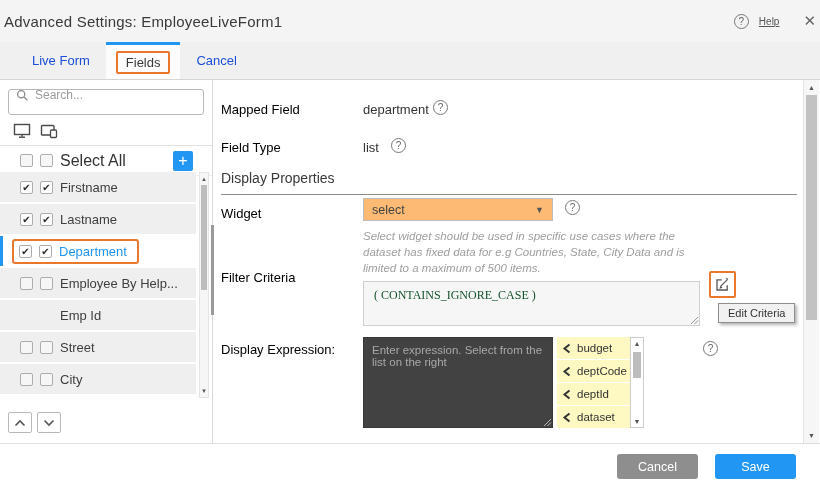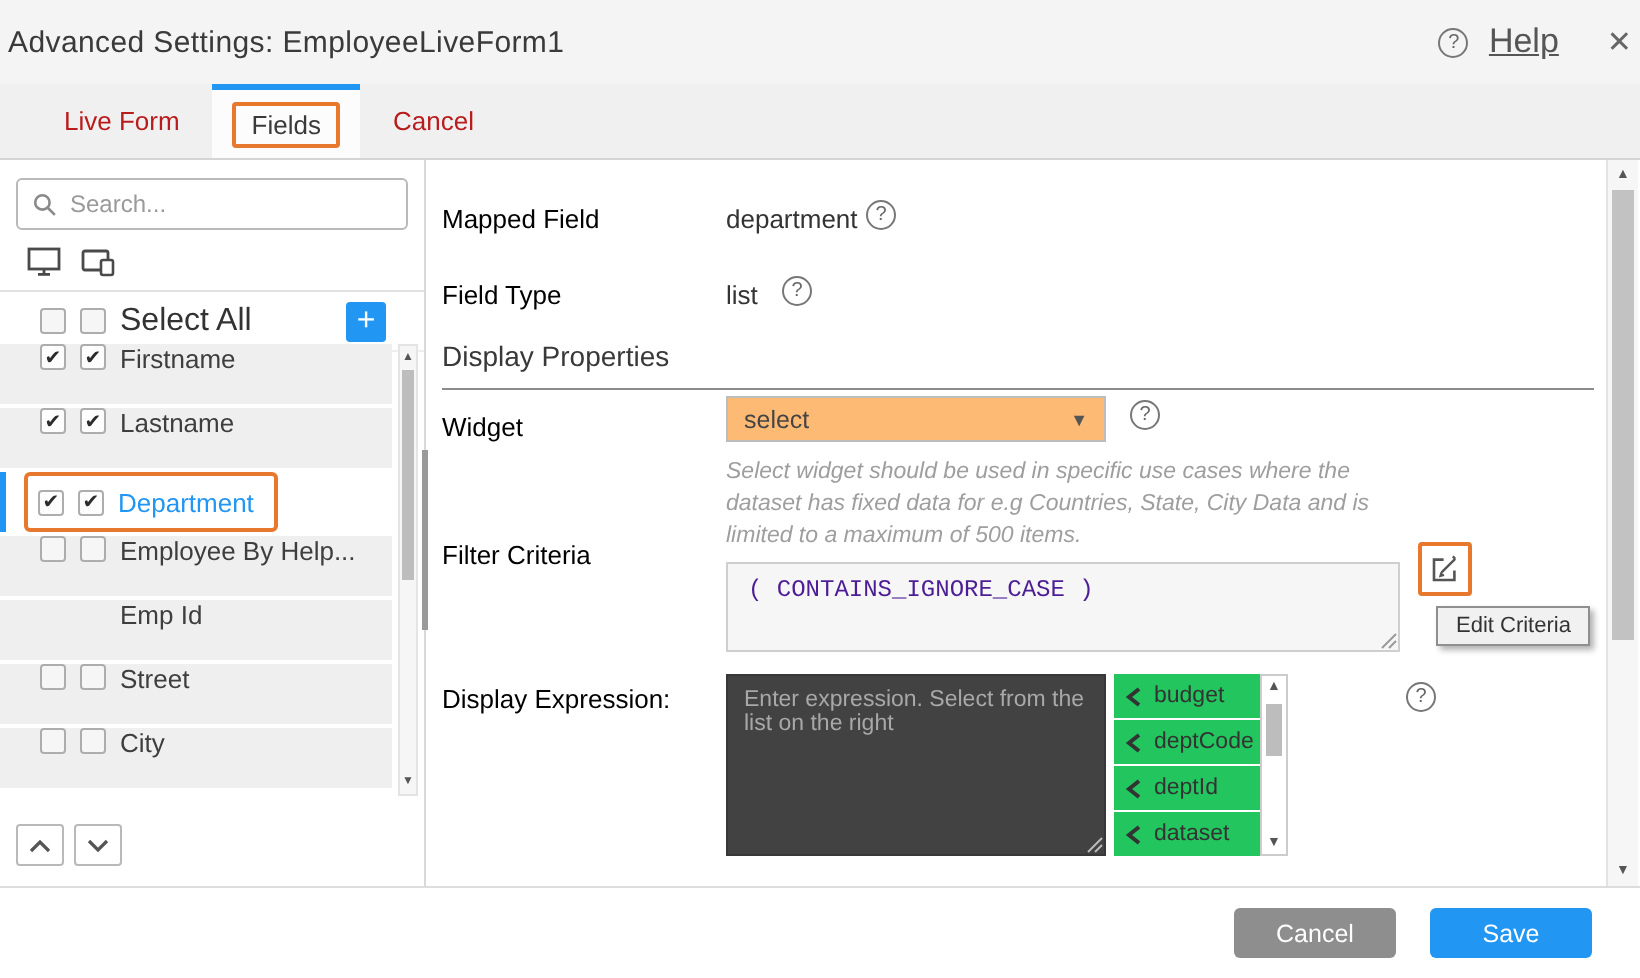--- a/index.html
+++ b/index.html
@@ -5,43 +5,43 @@
   * { margin:0; padding:0; box-sizing:border-box; }
   html,body { width:820px; height:489px; }
   body { font-family:"Liberation Sans", sans-serif; background:#fff; color:#333; overflow:hidden; }
   .app { width:820px; height:489px; display:flex; flex-direction:column; background:#fff; }
 
   
   .hdr { height:42px; background:#f4f4f4; display:flex; align-items:center; padding:0 4px; flex:0 0 auto; }
   .hdr-title { font-size:15px; color:#3a3a3a; letter-spacing:.2px; }
   .hdr-right { margin-left:auto; display:flex; align-items:center; gap:10px; }
   .qcircle { width:15px; height:15px; border:1px solid #777; border-radius:50%; display:inline-flex; align-items:center; justify-content:center; font-size:10px; color:#666; background:transparent; }
-  .help-txt { font-size:17px; color:#555; margin-right:14px;text-decoration:underline; }
+  .help-txt { font-size:10px; color:#555; margin-right:14px;text-decoration:underline; }
   .close-x { font-size:15px; color:#666; cursor:pointer; }
 
   
   .tabbar { height:38px; background:#f0f0f0; border-bottom:1px solid #d5d5d5; display:flex; align-items:stretch; padding-left:16px; flex:0 0 auto; }
-  .tab { display:flex; align-items:center; padding:0 16px; font-size:13px; color:#b91c1c; cursor:pointer; }
+  .tab { display:flex; align-items:center; padding:0 16px; font-size:13px; color:#1d4ed8; cursor:pointer; }
   .tab.active { background:#fcfcfc; border-top:3px solid #2196f3; color:#3a3a3a; padding:0 10px; }
   .tab-hl { border:2px solid #e8782d; border-radius:2px; padding:2px 8px; }
 
   
   .content { flex:1 1 auto; display:flex; min-height:0; }
 
   
   .sidebar { width:213px; border-right:1px solid #d9d9d9; position:relative; background:#fff; flex:0 0 auto; }
   .resize-handle { position:absolute; right:-2px; top:145px; height:90px; width:3px; background:#9a9a9a; z-index:3; }
-  .search-wrap { margin:9px 8px 0 8px; height:24px; border:1px solid #b9b9b9; border-radius:3px; background:#fff; display:flex; align-items:center; padding:12px 7px; gap:6px; }
+  .search-wrap { margin:9px 8px 0 8px; height:24px; border:1px solid #b9b9b9; border-radius:3px; background:#fff; display:flex; align-items:flex-end; padding:12px 7px; gap:6px; }
   .search-wrap input { border:0; outline:0; flex:1; font-size:12px; font-family:"Liberation Sans",sans-serif; color:#444; background:transparent; min-width:0; }
   .search-wrap input::placeholder { color:#9a9a9a; }
   .device-row { display:flex; align-items:center; gap:9px; padding:8px 0 6px 13px; border-bottom:1px solid #e2e2e2; }
   .selectall-row { height:30px; display:flex; align-items:center; padding-left:20px; gap:7px; background:#fff; border-bottom:1px solid #eee; }
   .plus-btn { margin-left:auto; margin-right:19px; width:20px; height:20px; background:#2196f3; color:#fff; border:0; border-radius:2px; font-size:16px; line-height:18px; cursor:pointer; display:flex; align-items:center; justify-content:center; }
   .slist { position:absolute; top:92px; bottom:45px; left:0; right:0; overflow:hidden; padding-right:16px; }
-  .srow { height:30px; margin-bottom:2px; background:#efefef; display:flex; padding-left:20px; gap:7px; font-size:13px; color:#3e3e3e; }
+  .srow { height:30px; margin-bottom:2px; background:#efefef; display:flex; align-items:center; padding-left:20px; gap:7px; font-size:13px; color:#3e3e3e; }
   .srow.sel { background:#fff; border-left:3px solid #2196f3; padding-left:9px; }
   .hl-box { border:2px solid #e8782d; border-radius:3px; display:flex; align-items:center; gap:7px; padding:3px 10px 3px 5px; }
   .srow.sel .lbl { color:#2196f3; }
   .lbl-indent { margin-left:40px; }
   .cb { width:13px; height:13px; border:1px solid #adadad; border-radius:2px; background:#f6f6f6; display:inline-flex; align-items:center; justify-content:center; font-size:10px; color:#2d2d2d; flex:0 0 auto; cursor:pointer; }
   .cb.on { background:#fdfdfd; }
   .cb.on::after { content:"✔"; }
   .sscroll { position:absolute; top:0; bottom:0; right:3px; width:10px; background:#f6f6f6; border:1px solid #e4e4e4; }
   .sscroll .thumb { position:absolute; top:12px; left:1px; width:6px; height:105px; background:#bdbdbd; }
   .arr { position:absolute; left:0; width:100%; text-align:center; font-size:6px; color:#555; line-height:10px; cursor:pointer; }
@@ -50,28 +50,28 @@
 
   
   .main { flex:1; position:relative; background:#fff; min-width:0; }
   .flabel { position:absolute; left:8px; font-size:13px; color:#000000;text-align:right; }
   .fvalue { position:absolute; font-size:13px; color:#333; }
   .help-abs { position:absolute; }
   .sect-title { position:absolute; left:8px; top:90px; width:576px; font-size:14px; color:#393939; padding-bottom:8px; border-bottom:1px solid #8c8c8c; }
   .select-box { position:absolute; left:150px; top:118px; width:190px; height:23px; border:1px solid #bdbdbd; background:#fdba74; display:flex; align-items:center; padding:0 8px; font-size:12.5px; color:#444; cursor:pointer; }
   .select-box .caret { margin-left:auto; font-size:9px; color:#555; }
   .helper-txt { position:absolute; left:150px; top:148px; width:352px; font-size:11.5px; font-style:italic; color:#9e9e9e; line-height:1.4; }
-  .filter-box { position:absolute; left:150px; top:201px; width:337px; height:45px; background:#f6f6f6; border:1px solid #cfcfcf; font-family:Liberation Mono, monospace; font-size:12px; color:#4c1d95; padding:6px 10px; resize:none; outline:none; }
+  .filter-box { position:absolute; left:150px; top:201px; width:337px; height:45px; background:#f6f6f6; border:1px solid #cfcfcf; font-family:Liberation Serif, serif; font-size:12px; color:#14532d; padding:6px 10px; resize:none; outline:none; }
   .edit-btn { position:absolute; left:496px; top:191px; width:27px; height:27px; background:#fff; border:2px solid #e8782d; border-radius:2px; display:flex; align-items:center; justify-content:center; cursor:pointer; padding:0; }
   .tooltip { position:absolute; left:505px; top:223px; background:#f1f1f1; border:1px solid #8f8f8f; padding:3px 9px; font-size:11px; color:#333; box-shadow:2px 2px 3px rgba(0,0,0,.3); white-space:nowrap; }
   .expr-box { position:absolute; left:150px; top:257px; width:190px; height:91px; background:#424242; border:1px solid #383838; color:#ddd; font-family:"Liberation Sans",sans-serif; font-size:11.5px; padding:6px 8px; resize:none; outline:none; }
   .expr-box::placeholder { color:#a8a8a8; }
   .rz { position:absolute; pointer-events:none; }
   .expr-list { position:absolute; left:344px; top:257px; width:73px; }
-  .expr-item { height:22px; margin-bottom:1px; background:#22c55e; display:flex; align-items:center; gap:6px; padding-left:5px; font-size:11.5px; color:#333; cursor:pointer; }
+  .expr-item { height:22px; margin-bottom:1px; background:#fef9c3; display:flex; align-items:center; gap:6px; padding-left:5px; font-size:11.5px; color:#333; cursor:pointer; }
   .escroll { position:absolute; left:417px; top:257px; width:14px; height:91px; background:#fff; border:1px solid #ccc; }
   .escroll .thumb { position:absolute; top:14px; left:2px; width:8px; height:26px; background:#bdbdbd; }
   .mscroll { position:absolute; top:0; bottom:0; right:1px; width:16px; background:#f6f6f6; border-left:1px solid #e3e3e3; }
   .mscroll .thumb { position:absolute; top:15px; left:2px; width:11px; height:225px; background:#c2c2c2; }
   .arr2 { position:absolute; left:0; width:100%; text-align:center; font-size:7px; color:#555; cursor:pointer; }
 
   
   .footer { height:46px; border-top:1px solid #ddd; background:#fff; display:flex; align-items:center; justify-content:flex-end; gap:17px; padding-right:24px; flex:0 0 auto; }
   .btn { width:81px; height:25px; border:0; border-radius:3px; color:#fff; font-size:12.5px; font-family:"Liberation Sans",sans-serif; cursor:pointer; }
   .btn-cancel { background:#8e8e8e; }

